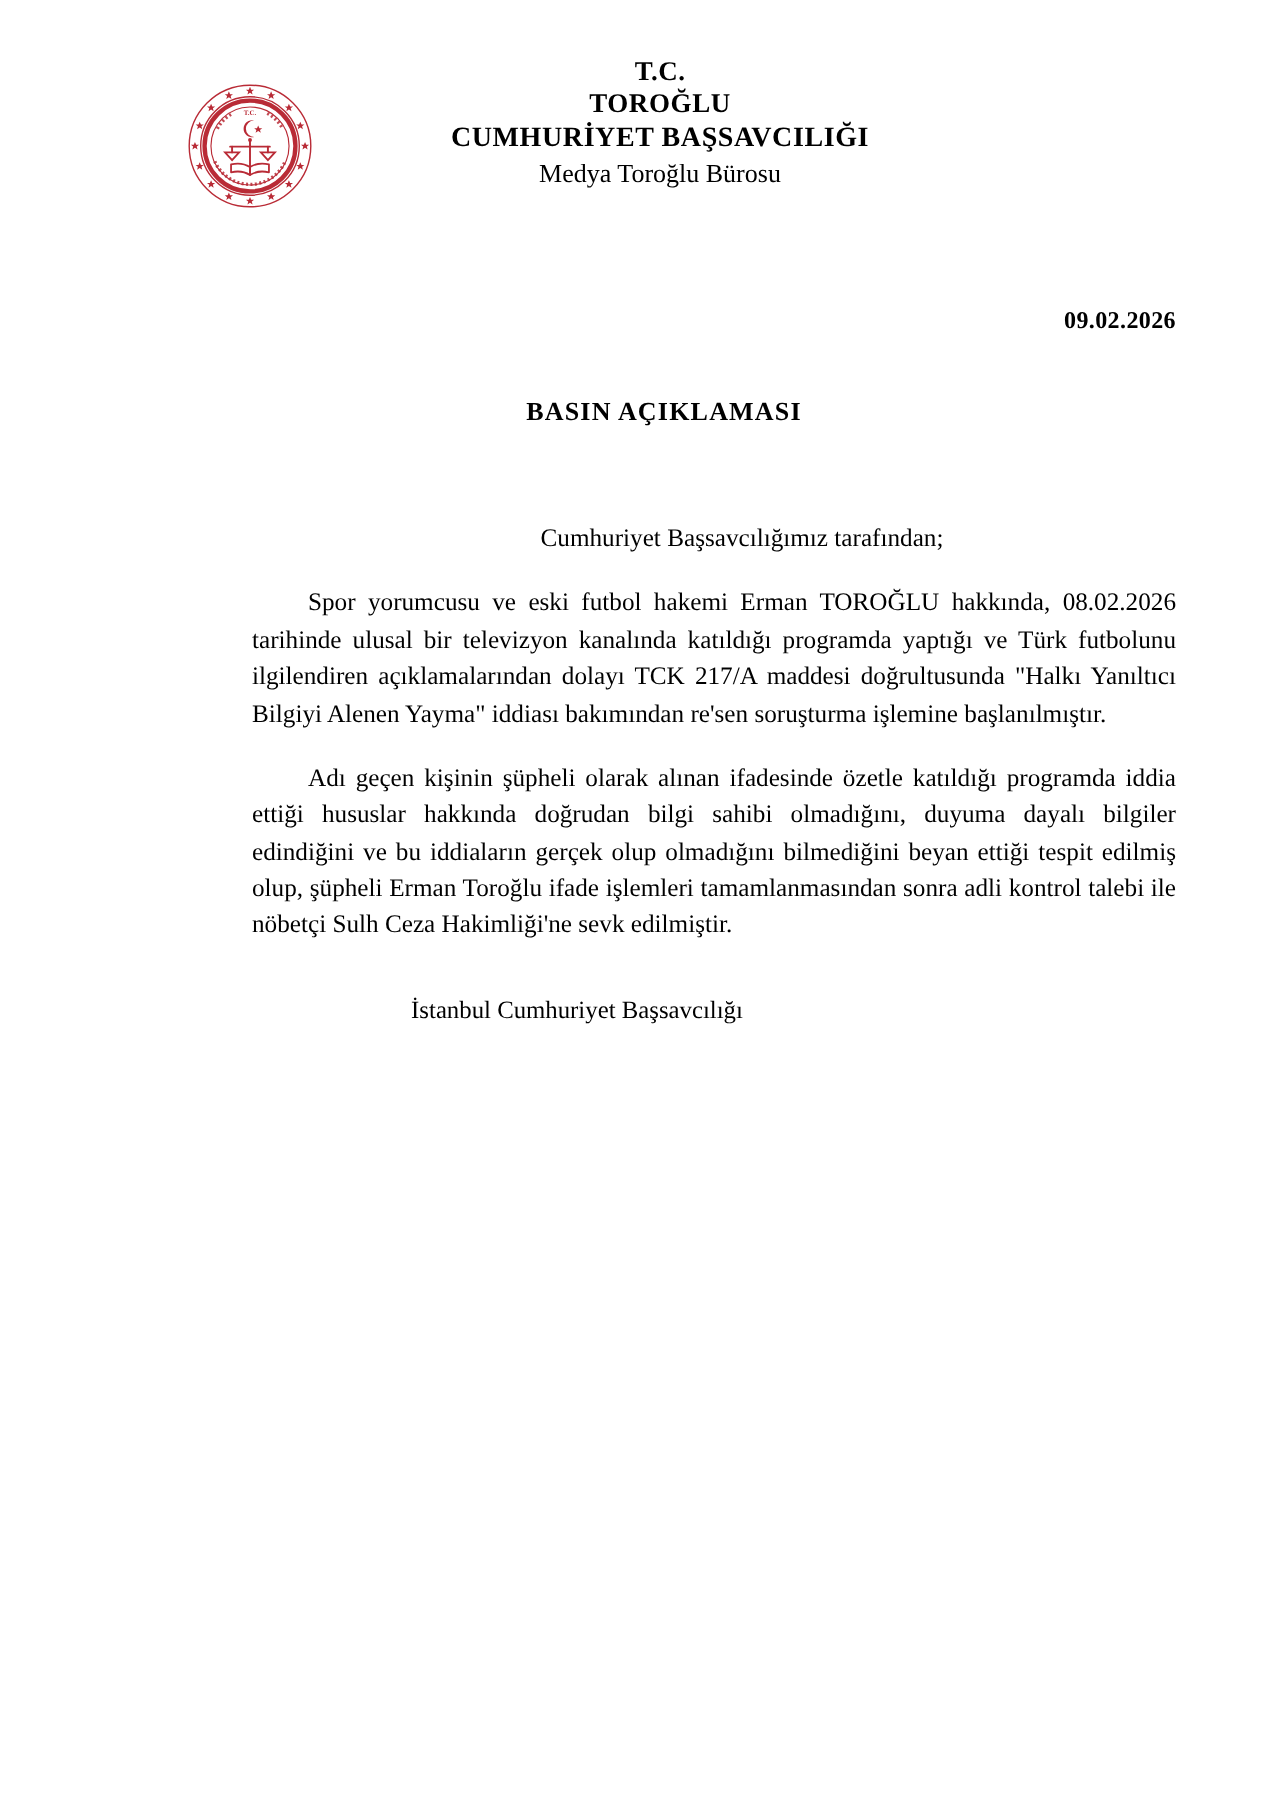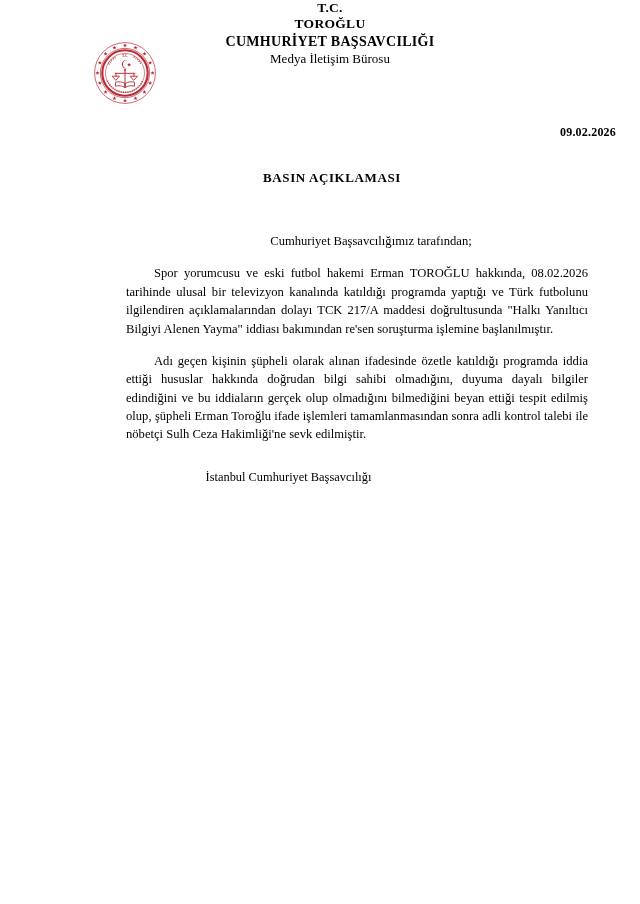--- a/index.html
+++ b/index.html
@@ -16,20 +16,21 @@
     width: 640px;
     height: 904px;
     background: #ffffff;
     overflow: hidden;
     box-sizing: border-box;
   }
 
   
   .header {
     position: relative;
+    padding-top: 28px;
     height: 92px;
   }
   .emblem-wrap {
     position: absolute;
     left: 93px;
     top: 41px;
     width: 64px;
     height: 64px;
   }
   .emblem-wrap svg { display: block; width: 64px; height: 64px; }
@@ -56,21 +57,21 @@
   }
   .hdr-sub {
     font-size: 13px;
     font-weight: normal;
     padding-top: 1px;
   }
 
   
   .date-row {
     text-align: right;
-    padding-right: 24px;
+    padding-right: 52px;
     margin-top: 33px;
     font-size: 12px;
     font-weight: bold;
     letter-spacing: 0.2px;
   }
 
   
   .doc-title {
     text-align: center;
     margin-top: 30px;
@@ -185,21 +186,21 @@
           <path d="M 50 66.5 C 54.5 63.6 60 63.2 64.8 64.4 L 64.8 70.6 C 60 69.4 54.5 69.8 50 72.7 Z"></path>
           <line x1="50" y1="66.5" x2="50" y2="72.7"></line>
         </g>
       </svg>
     </div>
 
     <div class="header-text">
       <div class="hdr-tc">T.C.</div>
       <div class="hdr-city">TOROĞLU</div>
       <div class="hdr-office">CUMHURİYET BAŞSAVCILIĞI</div>
-      <div class="hdr-sub">Medya İletişim Bürosu</div>
+      <div class="hdr-sub">Medya Toroğlu Bürosu</div>
     </div>
   </div>
 
   <div class="date-row">09.02.2026</div>
 
   <div class="doc-title">BASIN AÇIKLAMASI</div>
 
   <div class="body-block">
     <p class="para-single">Cumhuriyet Başsavcılığımız tarafından;</p>
     <p class="para">Spor yorumcusu ve eski futbol hakemi Erman TOROĞLU hakkında, 08.02.2026 tarihinde ulusal bir televizyon kanalında katıldığı programda yaptığı ve Türk futbolunu ilgilendiren açıklamalarından dolayı TCK 217/A maddesi doğrultusunda "Halkı Yanıltıcı Bilgiyi Alenen Yayma" iddiası bakımından re'sen soruşturma işlemine başlanılmıştır.</p>

